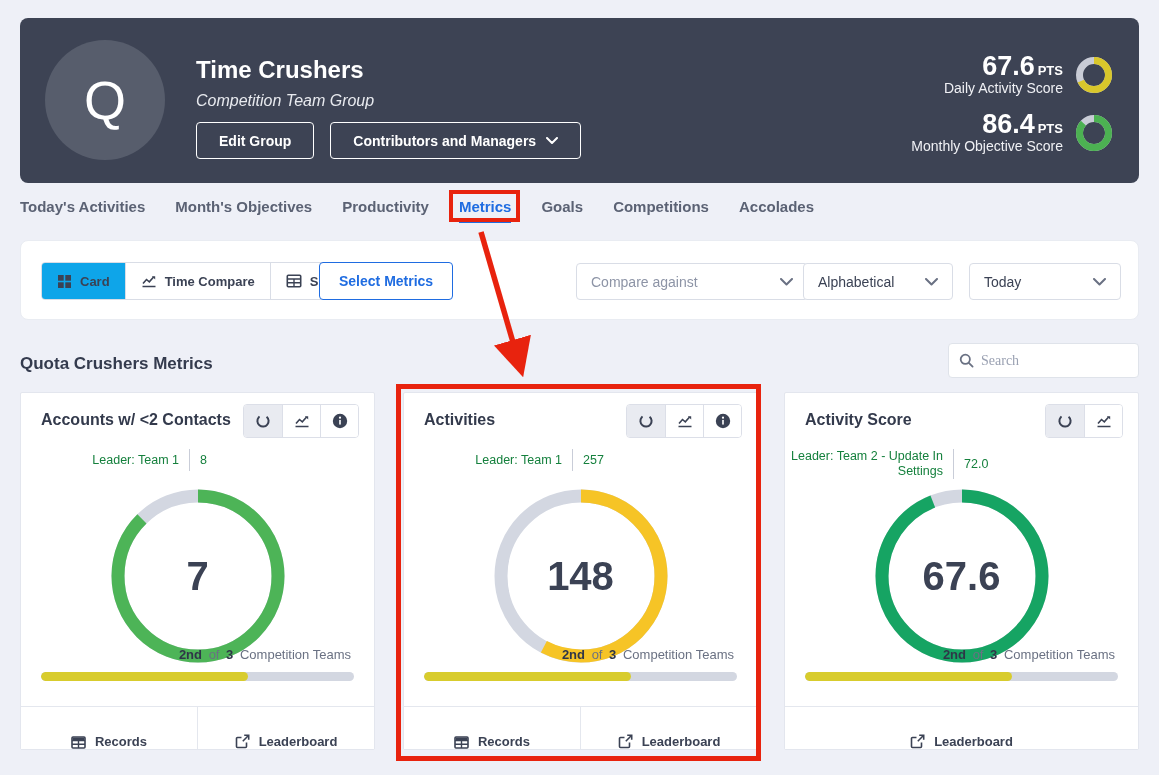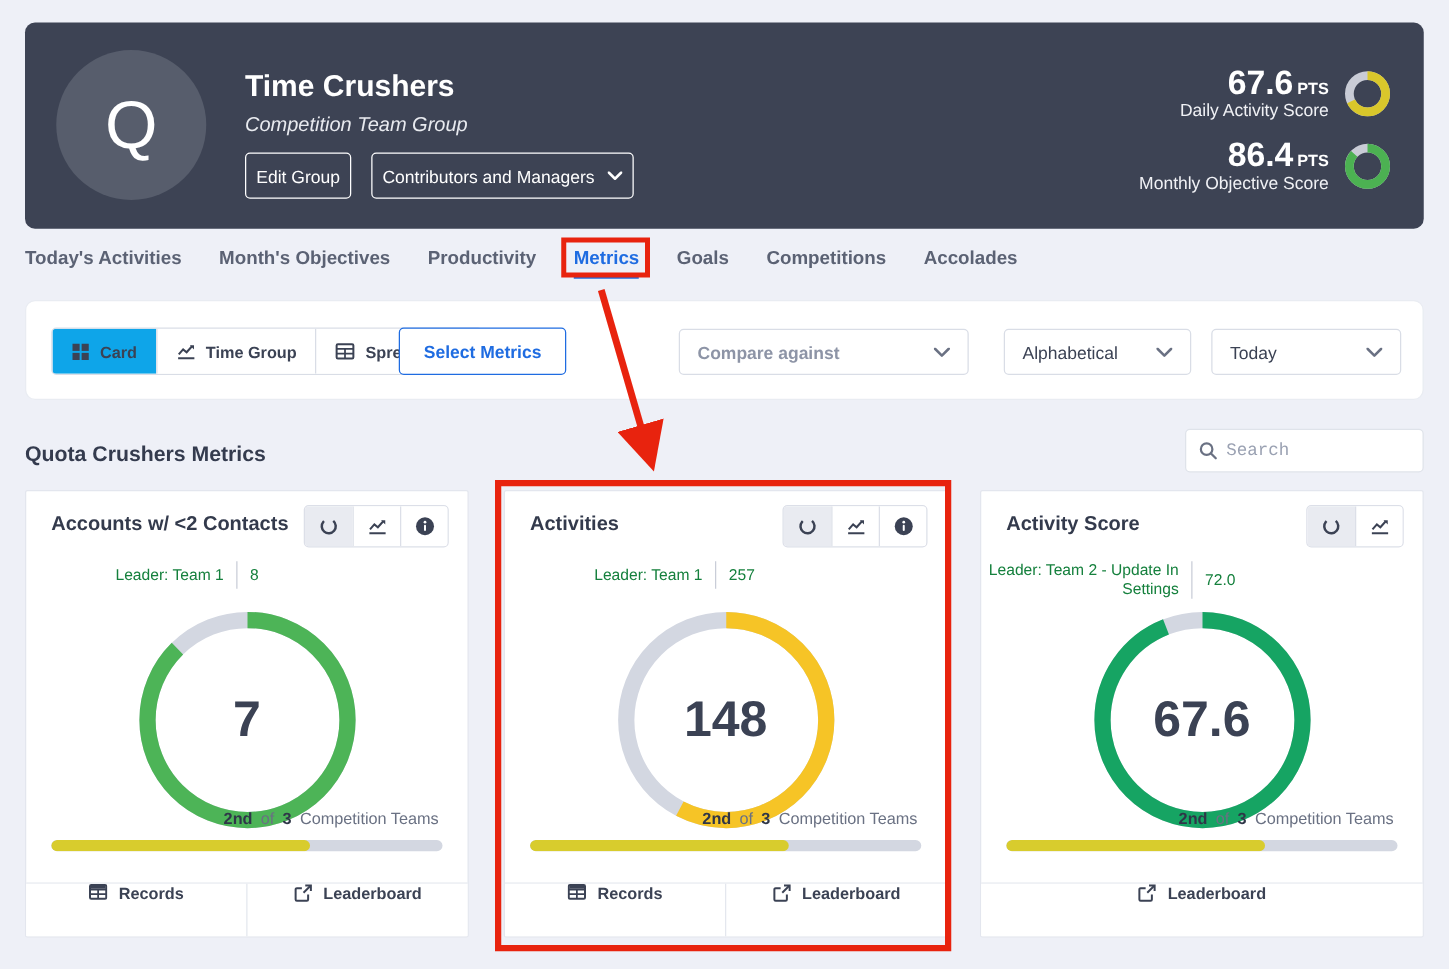--- a/index.html
+++ b/index.html
@@ -19,22 +19,22 @@
   .avatar {
     position:absolute; left:25px; top:22px; width:120px; height:120px;
     background:#575d6c; border-radius:50%;
     display:flex; align-items:center; justify-content:center;
     font-size:54px; font-weight:400; color:#fff;
   }
   .hero-title { position:absolute; left:176px; top:38px; font-size:24px; font-weight:700; }
   .hero-sub   { position:absolute; left:176px; top:74px; font-size:16px; font-style:italic; color:#e8eaef; }
   .hero-btns  { position:absolute; left:176px; top:104px; display:flex; gap:16px; }
   .hero-btn {
-    height:37px; padding:0 8px; border:1px solid #fff; border-radius:4px;
-    background:transparent; color:#fff; font-size:14px; font-weight:400;
+    height:37px; padding:0 22px; border:1px solid #fff; border-radius:4px;
+    background:transparent; color:#fff; font-size:14px; font-weight:700;
     display:flex; align-items:center; gap:10px; cursor:pointer;
     font-family:"Liberation Sans", sans-serif;
   }
   .scores { position:absolute; right:26px; top:34px; display:flex; flex-direction:column; gap:13px; }
   .score-row { display:flex; align-items:center; gap:12px; justify-content:flex-end; }
   .score-text { text-align:right; }
   .score-val { font-size:27px; font-weight:700; line-height:28px; }
   .score-unit { font-size:13px; font-weight:700; margin-left:3px; }
   .score-label { font-size:14px; color:#f0f1f5; line-height:17px; }
   
@@ -68,33 +68,33 @@
     color:#1f6ce1; font-size:14px; font-weight:700; cursor:pointer;
     font-family:"Liberation Sans", sans-serif;
   }
   .dropdown {
     position:absolute; top:22px; height:37px; background:#fff;
     border:1px solid #d9dde6; border-radius:4px;
     display:flex; align-items:center; justify-content:space-between;
     padding:0 14px; font-size:14px; color:#3b4254; cursor:pointer;
   }
   .dropdown.placeholder { color:#8d94a6; }
-  .dd-compare { left:522px; width:232px;font-weight:bold; }
+  .dd-compare { left:555px; width:232px; }
   .dd-sort    { left:782px; width:150px; }
   .dd-range   { left:948px; width:152px; }
   
   .section-title { position:absolute; left:20px; top:354px; font-size:17px; font-weight:700; color:#343b4e; }
   .search-box {
     position:absolute; left:948px; top:343px; width:191px; height:35px;
     background:#fff; border:1px solid #dfe3ea; border-radius:4px;
     display:flex; align-items:center; padding:0 10px; gap:7px;
   }
   .search-box input {
     border:none; outline:none; flex:1; font-size:14px; color:#3b4254; min-width:0;
-    font-family:Liberation Mono, monospace; background:transparent;
+    font-family:Liberation Serif, serif; background:transparent;
   }
   .search-box input::placeholder { color:#9aa1b2; }
   
   .card {
     position:absolute; top:392px; width:355px; height:358px;
     background:#fff; border:1px solid #e3e6ee; border-radius:2px;
   }
   .card-1 { left:20px; } .card-2 { left:403px; } .card-3 { left:784px; }
   .card-title { position:absolute; left:20px; top:18px; font-size:16px; font-weight:700; color:#333a4c; }
   .icon-group {
@@ -126,21 +126,21 @@
   .progress-track {
     position:absolute; left:20px; right:20px; top:279px; height:9px;
     background:#d3d7e1; border-radius:5px; overflow:hidden;
   }
   .progress-fill { height:100%; background:#d8cc2d; border-radius:5px; }
   .card-footer {
     position:absolute; left:0; right:0; bottom:0; height:43px;
     border-top:1px solid #e4e7ee; display:flex;
   }
   .footer-cell {
-    flex:1; display:flex; align-items:flex-start; justify-content:center; gap:9px;
+    flex:1; display:flex; align-items:flex-end; justify-content:center; gap:9px;
     background:#fff; border:none; font-size:13px; font-weight:700; color:#3b4254; cursor:pointer;
     font-family:"Liberation Sans", sans-serif;
   }
   .footer-cell + .footer-cell { border-left:1px solid #e4e7ee; }
   
   .card-highlight {
     position:absolute; left:-8px; top:-9px; right:-4px; bottom:-12px;
     border:5px solid #e8230e; pointer-events:none; z-index:20;
   }
   .arrow-overlay { position:absolute; left:450px; top:228px; z-index:20; pointer-events:none; }
@@ -212,21 +212,21 @@
           <rect x="8.3" y="8.3" width="5.7" height="5.7" fill="#3b4254"></rect>
       </svg>
       <span>Card</span>
     </button>
     <button class="seg-btn">
       <svg width="16" height="14" viewBox="0 0 16 14">
         <path d="M1.5 12.5h13" stroke="#3b4254" stroke-width="1.6" fill="none"></path>
         <path d="M2 9.5l3.5-4 2.8 2.3L12.6 3" stroke="#3b4254" stroke-width="1.6" fill="none"></path>
         <path d="M10.8 2.2h3.4v3.4z" fill="#3b4254"></path>
       </svg>
-      <span>Time Group</span>
+      <span>Time Compare</span>
     </button>
     <button class="seg-btn">
       <svg width="16" height="14" viewBox="0 0 16 14">
         <rect x="1.3" y="1.3" width="13.4" height="11.4" rx="1" fill="none" stroke="#3b4254" stroke-width="1.6"></rect>
         <path d="M1.3 5h13.4M8 5v7.7M1.3 8.8h13.4" stroke="#3b4254" stroke-width="1.4" fill="none"></path>
       </svg>
       <span>Spreadsheet</span>
     </button>
   </div>
   <button class="select-metrics">Select Metrics</button>

